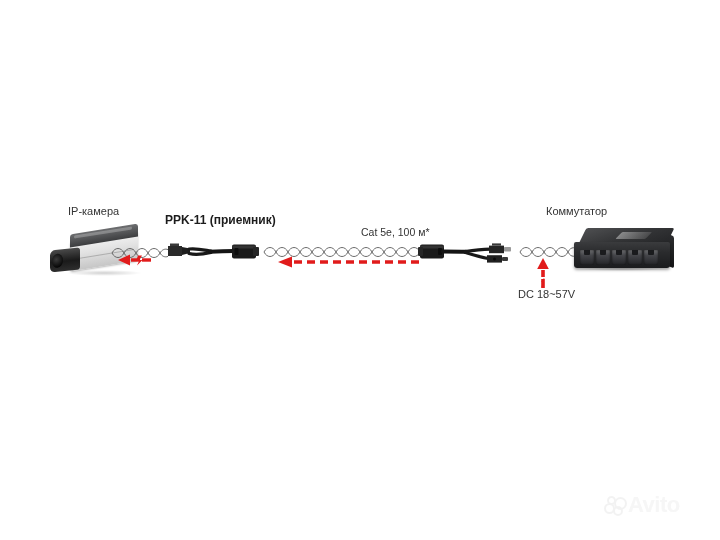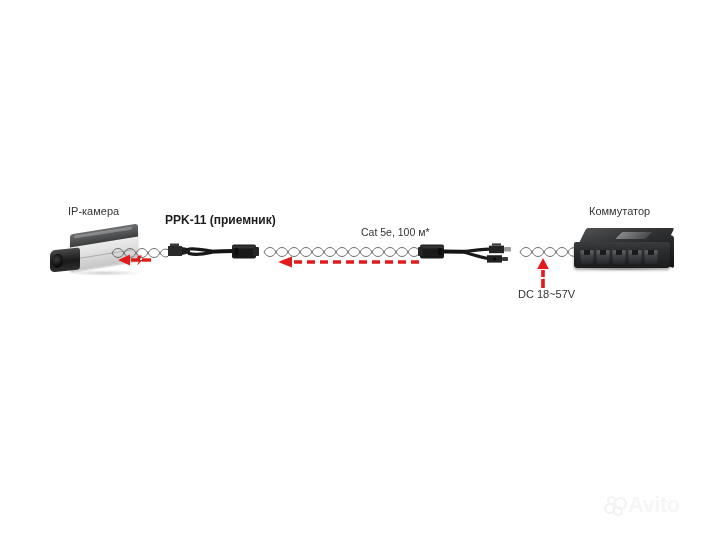--- a/index.html
+++ b/index.html
@@ -144,21 +144,21 @@
 
   <div class="lbl lbl-plain" style="left:68px;top:205px;">IP-камера</div>
 
   <div class="lbl lbl-bold" style="left:165px;top:213px;text-align:center;">PPK-11 (приемник)</div>
 
   <div class="lbl lbl-cat" style="left:313px;top:226px;margin-left:48px;">Cat 5e, 100 м*</div>
 
 
   <div class="lbl lbl-dc" style="left:518px;top:288px;">DC 18~57V</div>
 
-  <div class="lbl lbl-plain" style="left:589px;top:205px;">Коммутатор</div>
+  <div class="lbl lbl-plain" style="left:546px;top:205px;">Коммутатор</div>
 
   <div class="cam">
     <div class="cam-shadow"></div>
     <div class="cam-body"></div>
     <div class="cam-top"></div>
     <div class="cam-top-hl"></div>
     <div class="cam-seam"></div>
     <div class="cam-lens">
       <div class="cam-lens-in"></div>
     </div>

